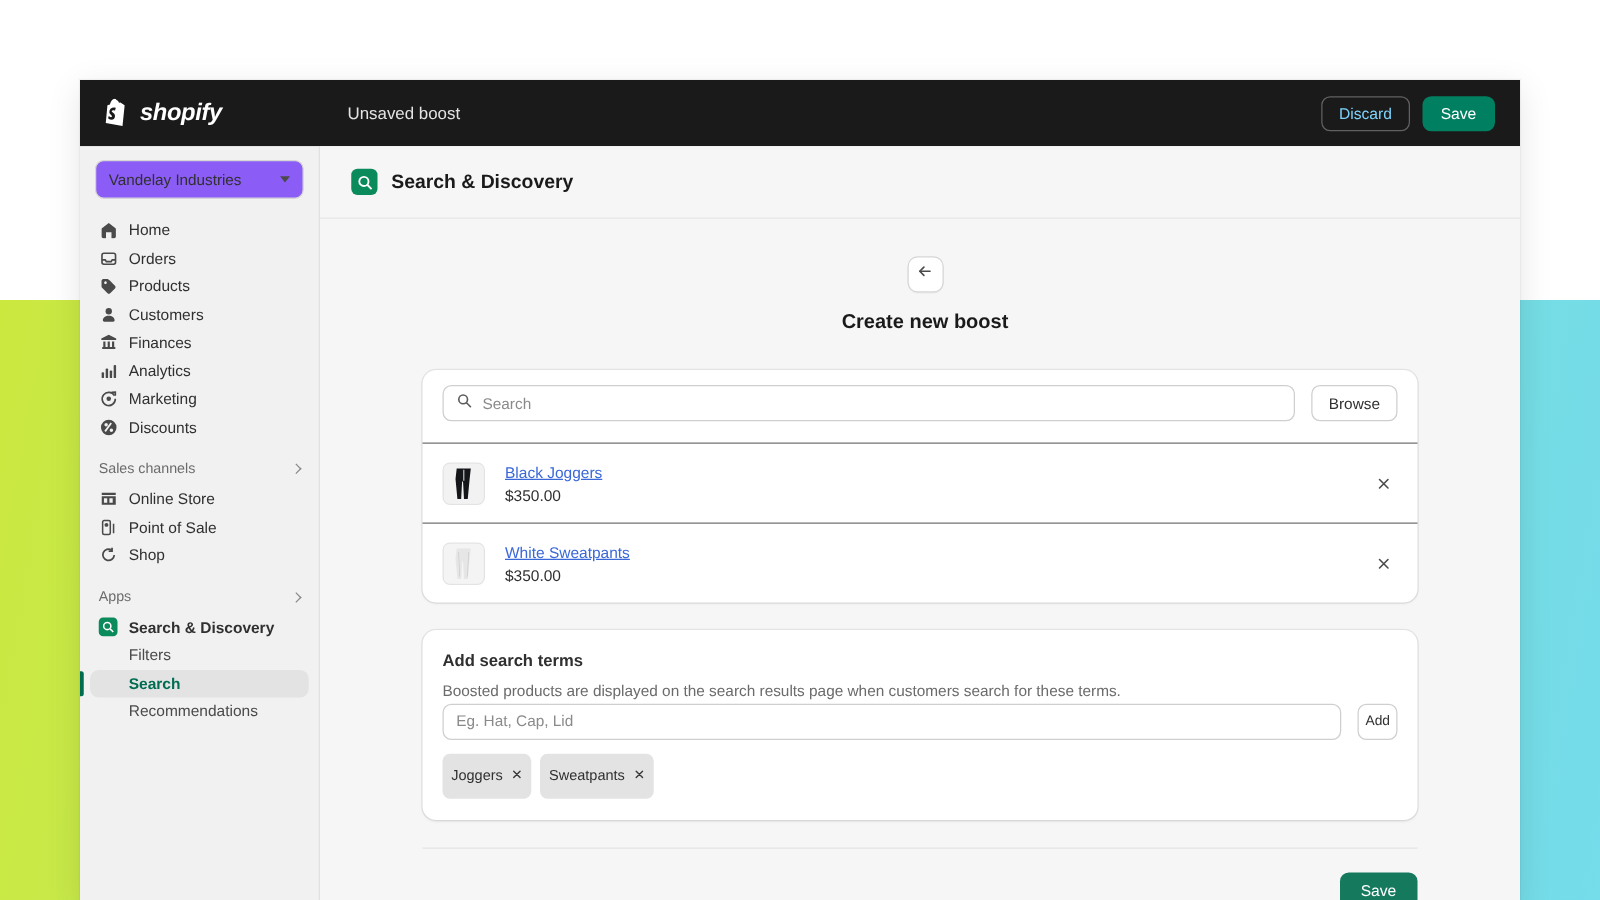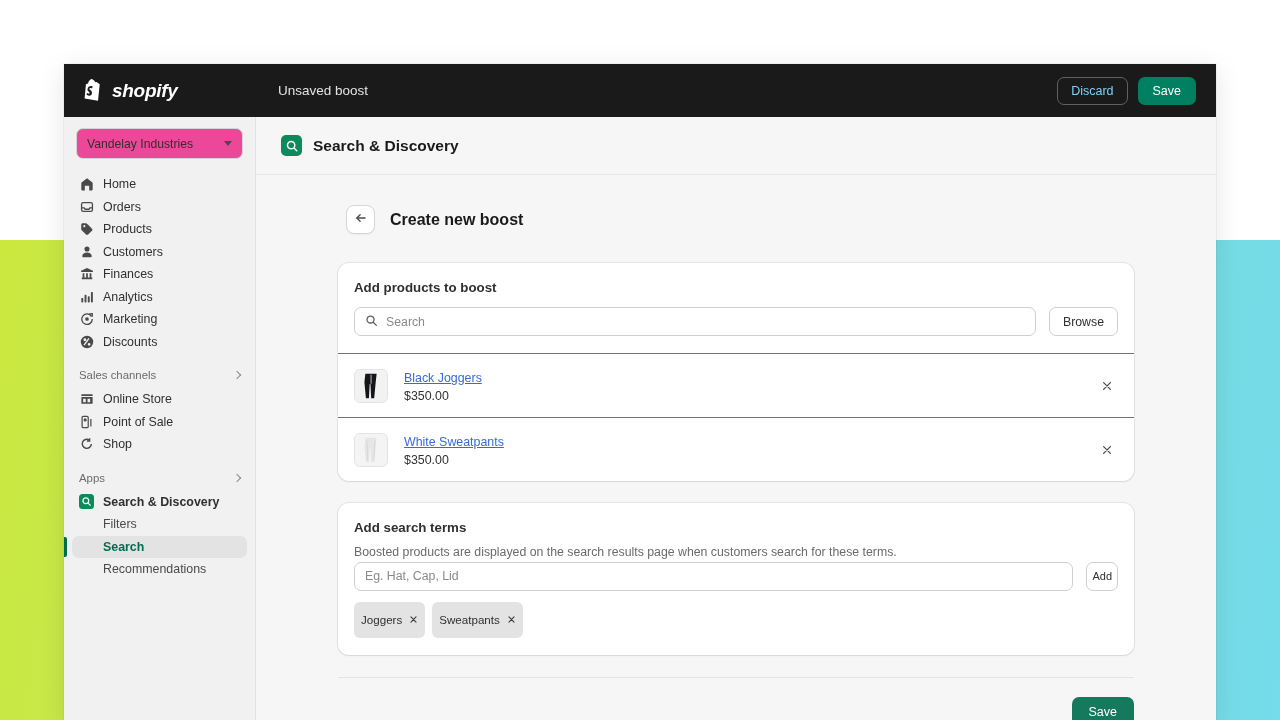--- a/index.html
+++ b/index.html
@@ -75,21 +75,21 @@
   
   #sidebar {
     position: absolute; left: 0; top: 53px;
     width: 192px; height: 607px;
     background: #f1f1f1;
     border-right: 1px solid #e1e1e1;
     padding-top: 11px;
   }
   .store-select {
     margin: 0 12px 14px 12px;
-    height: 31px; background: #ec4899;
+    height: 31px; background: #8b5cf6;
     border: 1px solid #d5d5d5; border-radius: 7px;
     display: flex; align-items: center; justify-content: space-between;
     padding: 0 10px; cursor: pointer;
   }
   .store-name { font-size: 12.2px; color: #303030; }
   .caret {
     width: 0; height: 0;
     border-left: 4.5px solid transparent;
     border-right: 4.5px solid transparent;
     border-top: 5px solid #4a4a4a;
@@ -157,21 +157,21 @@
   .page-app-title { font-size: 15.5px; font-weight: bold; color: #1a1a1a; }
 
   #content {
     padding: 30px 0 0 0;
     height: 549px; position: relative;
   }
   .content-inner { width: 796px; margin: 0 auto; }
 
   .crumb-row {
     display: flex; align-items: center; gap: 15px;
-    margin-bottom: 29px; padding-left: 8px;
+    margin-bottom: 29px; padding-left: 8px; flex-direction: column;
   }
   .back-btn {
     width: 29px; height: 29px; background: #fff;
     border: 1px solid #d6d6d6; border-radius: 8px;
     display: flex; align-items: center; justify-content: center;
     cursor: pointer; box-shadow: 0 1px 0 rgba(0,0,0,0.04);
   }
   .crumb-title { font-size: 16px; font-weight: bold; color: #1a1a1a; }
 
   .card {
@@ -463,23 +463,20 @@
               <svg width="14" height="14" viewBox="0 0 16 16" fill="none" stroke="#4a4a4a" stroke-width="1.5" stroke-linecap="round" stroke-linejoin="round">
                   <path d="M12.6 8H3.4"></path>
                   <path d="M7 4.2 3.2 8 7 11.8"></path>
                 </svg>
             </span>
           </div>
           <span class="crumb-title">Create new boost</span>
         </div>
 
         <div class="card">
-          <div class="card-pad">
-            <div class="card-title">Add products to boost</div>
-          </div>
 
           <div class="search-row">
             <div class="search-field">
               <span>
                 <svg width="13" height="13" viewBox="0 0 16 16" fill="none" stroke="#5c5c5c" stroke-width="1.6">
                     <circle cx="6.8" cy="6.8" r="4.3"></circle>
                     <path d="M10.1 10.1 14 14" stroke-linecap="round"></path>
                   </svg>
               </span>
               <input type="text" placeholder="Search" style="">

